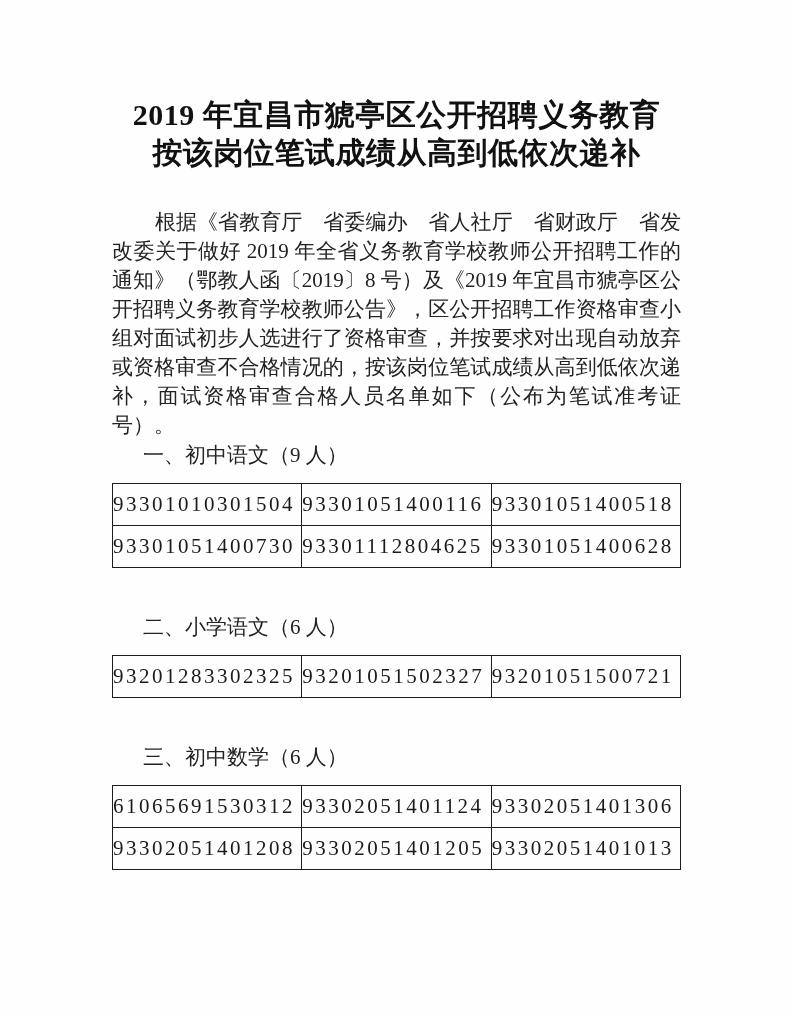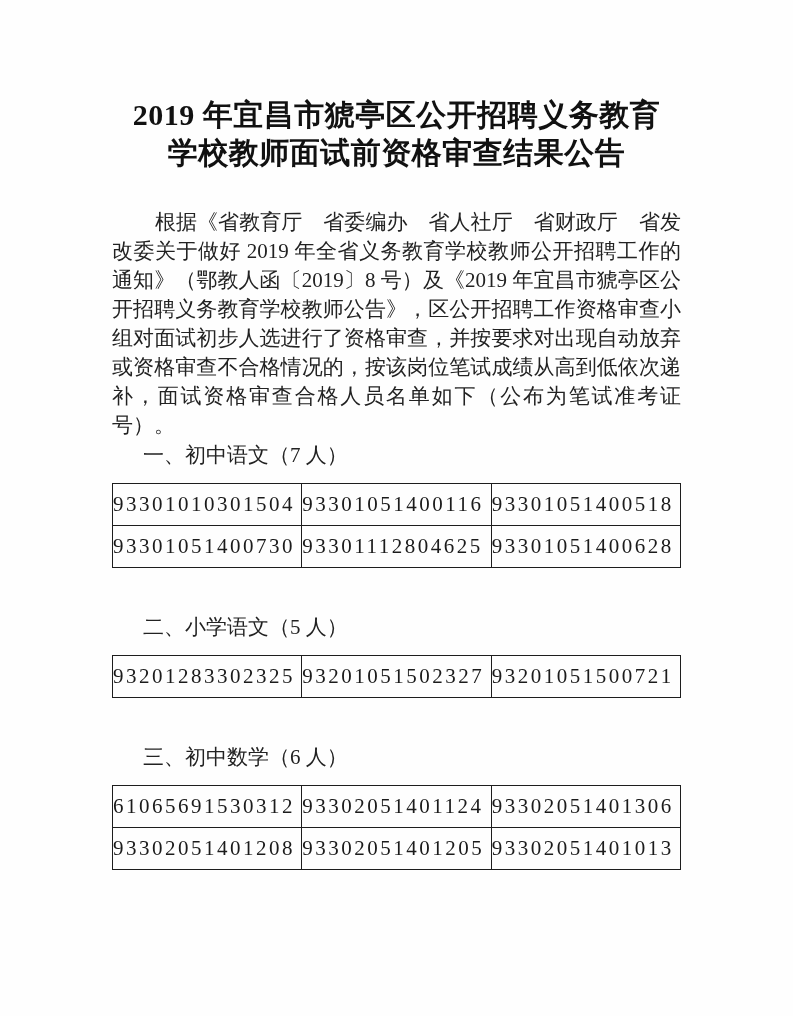--- a/index.html
+++ b/index.html
@@ -63,47 +63,47 @@
   }
 </style>
 </head>
 <body>
 
 <div class="page">
   <div class="content">
 
     <div class="doc-title">
       <div>2019 年宜昌市猇亭区公开招聘义务教育</div>
-      <div>学校教师面试前资格审查结果公告</div>
+      <div>按该岗位笔试成绩从高到低依次递补</div>
     </div>
 
     <div class="doc-body">根据《省教育厅　省委编办　省人社厅　省财政厅　省发改委关于做好 2019 年全省义务教育学校教师公开招聘工作的通知》（鄂教人函〔2019〕8 号）及《2019 年宜昌市猇亭区公开招聘义务教育学校教师公告》，区公开招聘工作资格审查小组对面试初步人选进行了资格审查，并按要求对出现自动放弃或资格审查不合格情况的，按该岗位笔试成绩从高到低依次递补，面试资格审查合格人员名单如下（公布为笔试准考证号）。</div>
 
     <div>
 
       <div class="section">
-        <div class="section-heading">一、初中语文（7 人）</div>
+        <div class="section-heading">一、初中语文（9 人）</div>
         <table class="roster">
           <tbody>
             <tr>
               <td>93301010301504</td>
               <td>93301051400116</td>
               <td>93301051400518</td>
             </tr>
             <tr>
               <td>93301051400730</td>
               <td>93301112804625</td>
               <td>93301051400628</td>
             </tr>
           </tbody>
         </table>
       </div>
 
       <div class="section">
-        <div class="section-heading">二、小学语文（5 人）</div>
+        <div class="section-heading">二、小学语文（6 人）</div>
         <table class="roster">
           <tbody>
             <tr>
               <td>93201283302325</td>
               <td>93201051502327</td>
               <td>93201051500721</td>
             </tr>
           </tbody>
         </table>
       </div>

